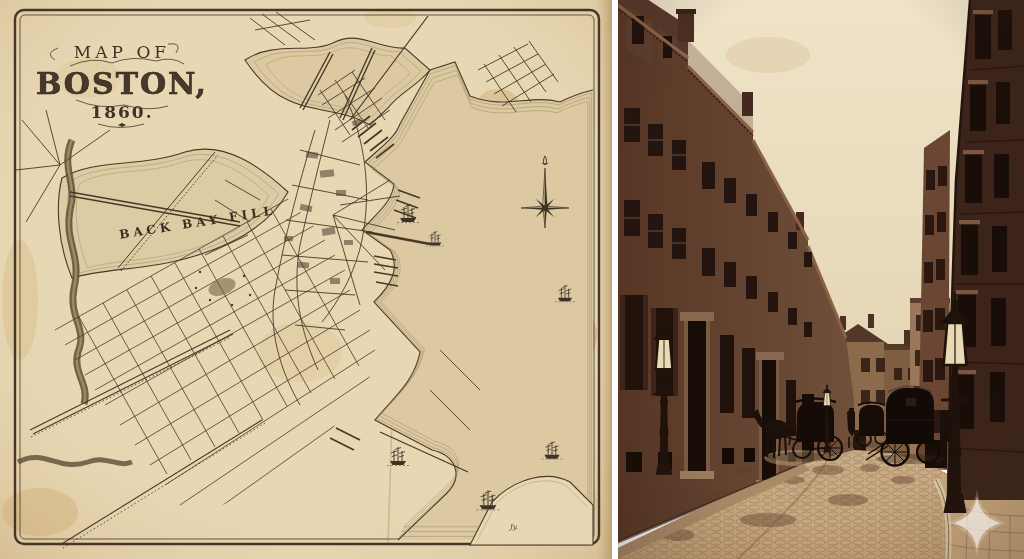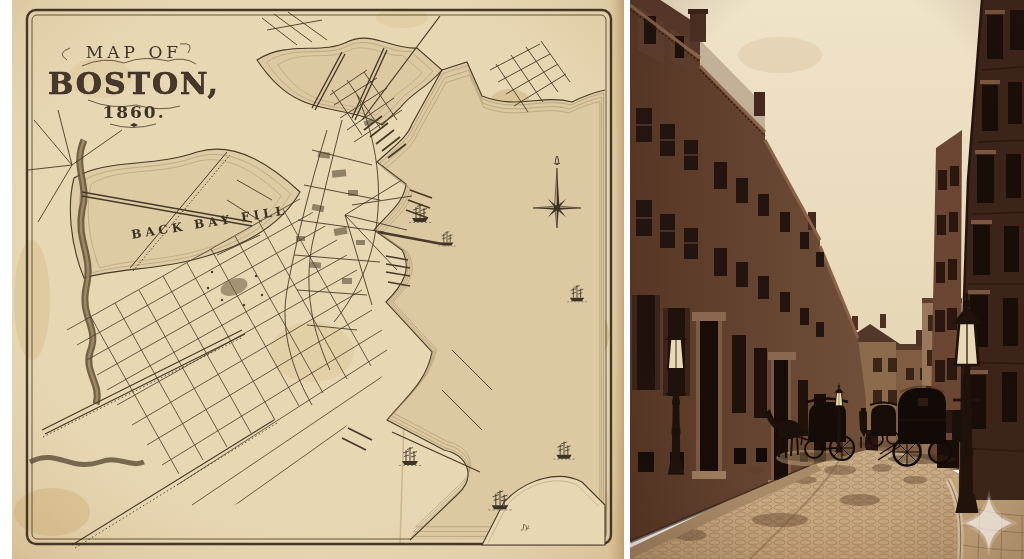--- a/index.html
+++ b/index.html
@@ -1,17 +1,17 @@
 <!DOCTYPE html>
 <html><head>
 <meta charset="utf-8">
 <style>
   html,body{margin:0;padding:0;background:#ffffff;}
   .canvas{position:relative;width:1024px;height:559px;background:#ffffff;overflow:hidden;display:flex;}
-  .panel{height:559px;display:block;margin-left:12px;}
+  .panel{height:559px;display:block;}
   .panel-map{width:612px;}
   .panel-photo{width:406px;margin-left:6px;}
   svg{display:block;}
   .map-title1{font-family:"DejaVu Serif",serif;font-size:17px;letter-spacing:4px;fill:#3f3226;}
   .map-title2{font-family:"DejaVu Serif",serif;font-size:30px;font-weight:bold;letter-spacing:2px;fill:#46382a;stroke:#2c2118;stroke-width:.6;}
   .map-title3{font-family:"DejaVu Serif",serif;font-size:17px;font-weight:bold;letter-spacing:2px;fill:#3f3226;}
   .bay-label{font-family:"DejaVu Serif",serif;font-size:12px;font-weight:bold;letter-spacing:4px;fill:#3a2f22;}
   .sig{font-family:"DejaVu Serif",serif;font-size:7px;font-style:italic;fill:#4a3b2a;}
   .ink{stroke:#473a28;fill:none;}
 </style>

